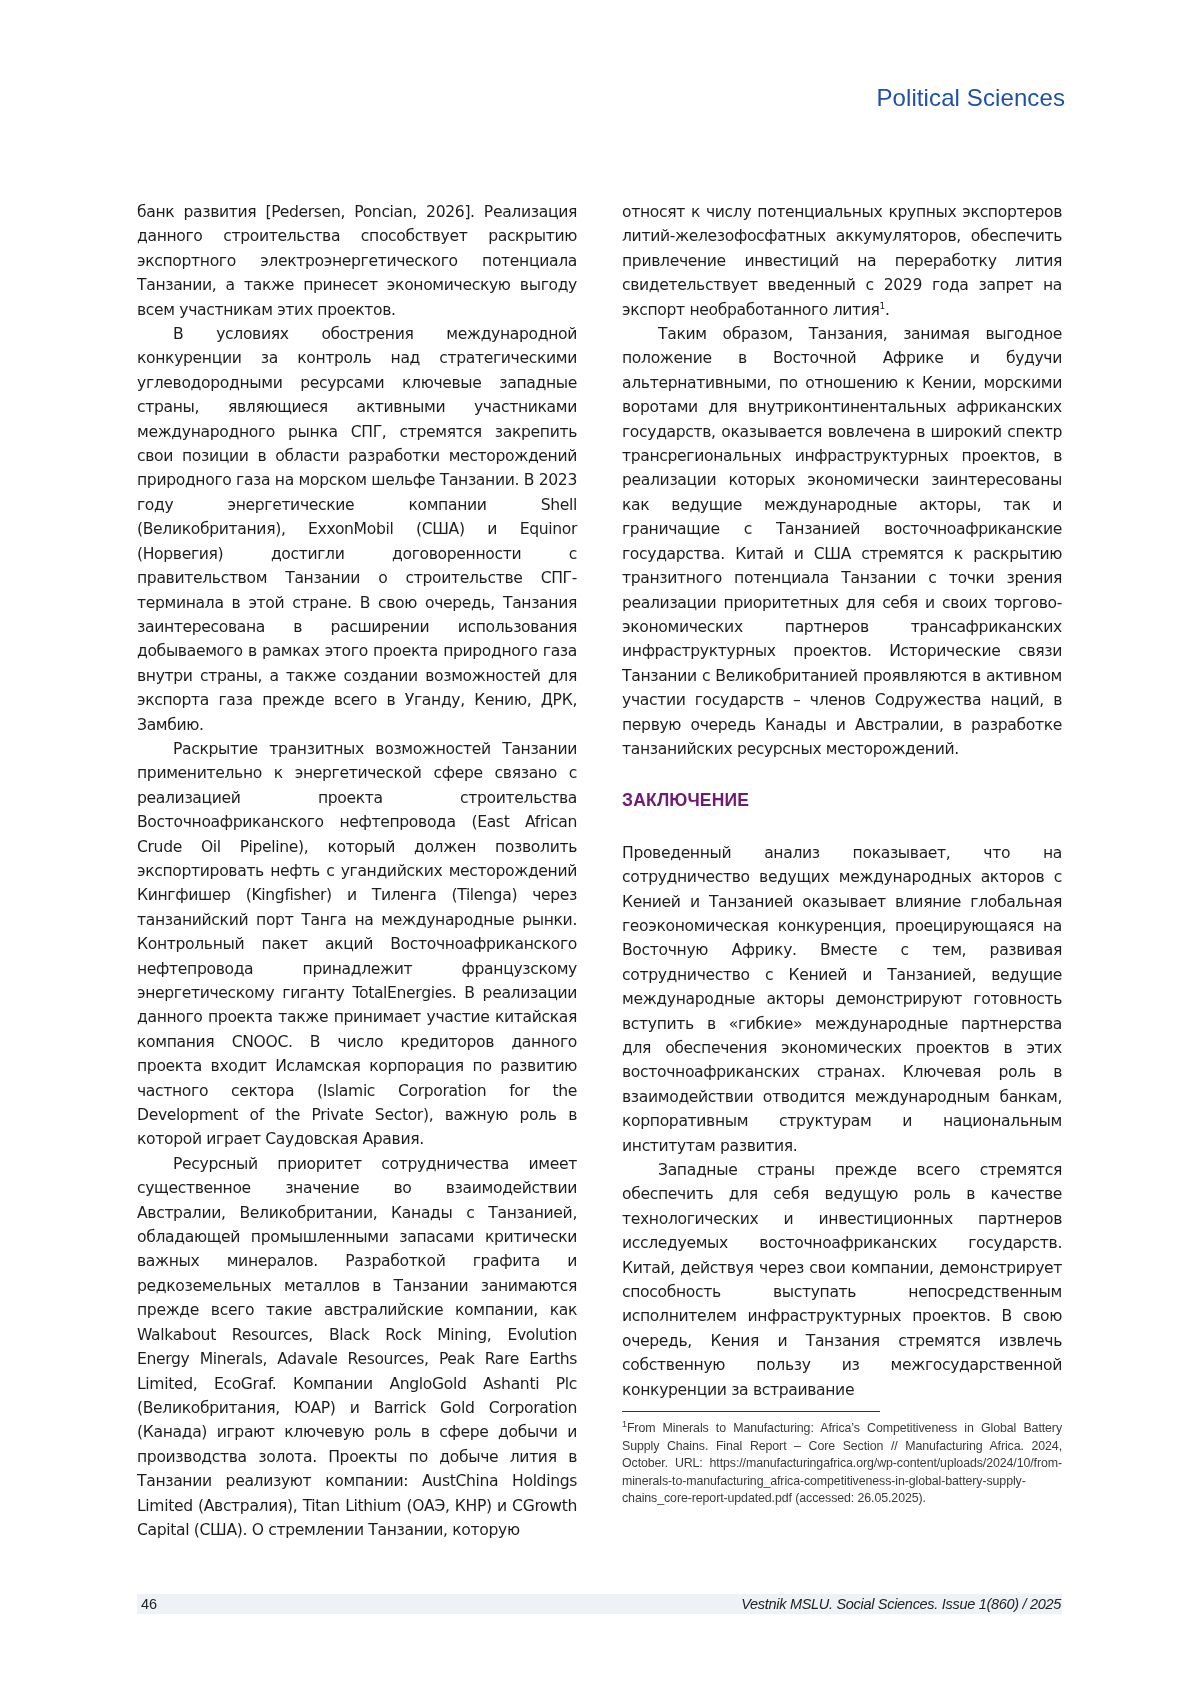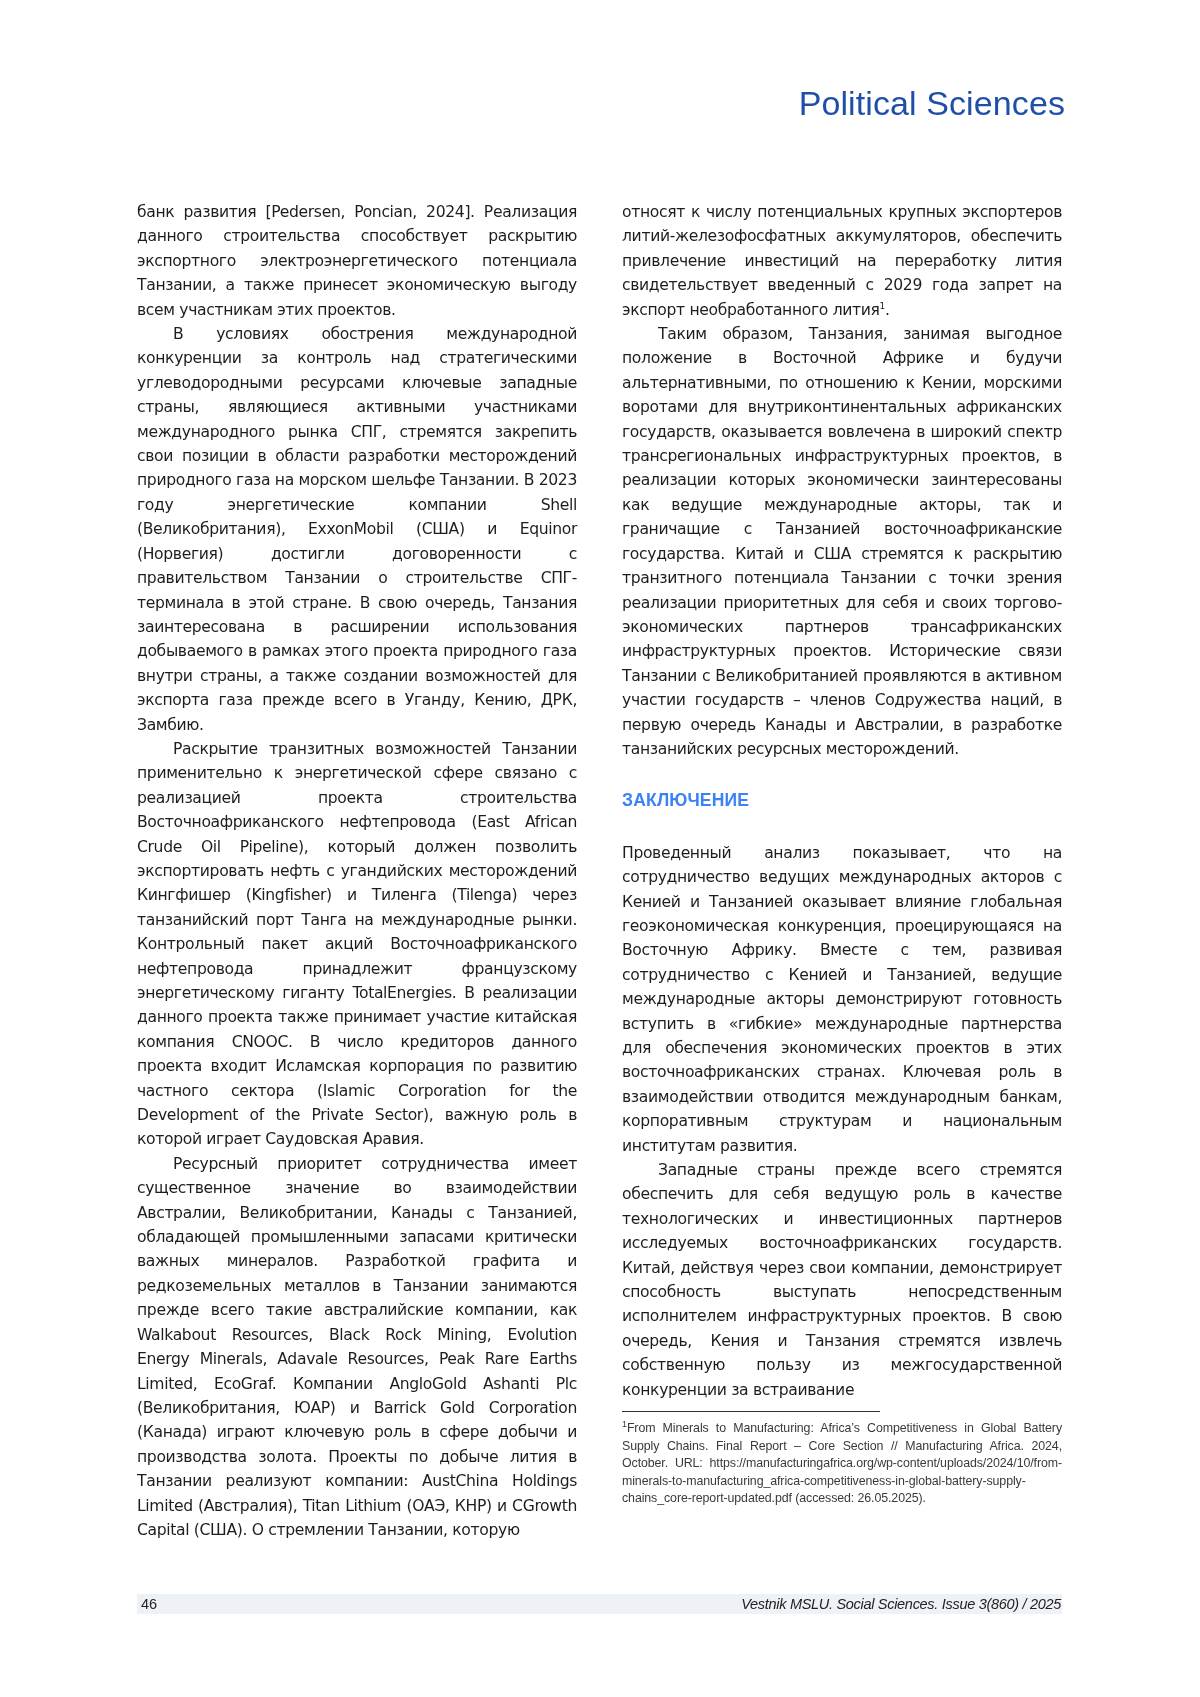--- a/index.html
+++ b/index.html
@@ -2,41 +2,41 @@
 <html><head>
 <meta charset="utf-8">
 <style>
   html, body { margin: 0; padding: 0; background: #ffffff; }
   body { width: 1200px; height: 1697px; position: relative; overflow: hidden; }
   .page { position: absolute; left: 0; top: 0; width: 1200px; height: 1697px; }
 
   .running-head {
     position: absolute; right: 135px; top: 84px;
     font-family: "Liberation Sans", sans-serif;
-    font-size: 34px; color: #1f4fa8; letter-spacing: 0.1px;
+    font-size: 24px; color: #1f4fa8; letter-spacing: 0.1px;
   }
 
   .col {
     position: absolute; top: 200px; width: 440px;
     font-family: "DejaVu Sans", sans-serif;
     font-size: 15.6px; line-height: 24.4px; color: #1d1d1d;
     letter-spacing: -0.35px;
     text-align: justify; hyphens: manual;
   }
   .col-left { left: 137px; }
   .col-right { left: 622px; }
 
   .col p { margin: 0; text-indent: 0; }
   .col p.indent { text-indent: 36px; }
 
   sup { font-size: 9px; line-height: 0; vertical-align: super; }
 
   .section-heading {
     font-family: "Liberation Sans", sans-serif;
-    font-weight: bold; font-size: 17.5px; color: #3b82f6;
+    font-weight: bold; font-size: 17.5px; color: #701a75;
     margin: 27px 0 28px 0; letter-spacing: 0.2px;
     text-align: left;
   }
 
   .footnote-rule {
     position: absolute; left: 622px; top: 1411px;
     width: 258px; height: 0; border-top: 1.3px solid #333;
   }
   .footnote {
     position: absolute; left: 622px; top: 1420px; width: 440px;
@@ -60,33 +60,33 @@
   }
 </style>
 </head>
 <body>
 
 <div class="page">
 
   <div class="running-head">Political Sciences</div>
 
   <div class="col col-left">
-    <p>банк развития [Pedersen, Poncian, 2024]. Реализация данного строительства способствует раскрытию экспортного электроэнергетического потенциала Танзании, а также принесет экономическую выгоду всем участникам этих проектов.</p>
+    <p>банк развития [Pedersen, Poncian, 2026]. Реализация данного строительства способствует раскрытию экспортного электроэнергетического потенциала Танзании, а также принесет экономическую выгоду всем участникам этих проектов.</p>
     <p class="indent">В условиях обострения международной конкуренции за контроль над стратегическими углеводородными ресурсами ключевые западные страны, являющиеся активными участниками международного рынка СПГ, стремятся закрепить свои позиции в области разработки месторождений природного газа на морском шельфе Танзании. В 2023 году энергетические компании Shell (Великобритания), ExxonMobil (США) и Equinor (Норвегия) достигли договоренности с правительством Танзании о строительстве СПГ-терминала в этой стране. В свою очередь, Танзания заинтересована в расширении использования добываемого в рамках этого проекта природного газа внутри страны, а также создании возможностей для экспорта газа прежде всего в Уганду, Кению, ДРК, Замбию.</p>
     <p class="indent">Раскрытие транзитных возможностей Танзании применительно к энергетической сфере связано с реализацией проекта строительства Восточноафриканского нефтепровода (East African Crude Oil Pipeline), который должен позволить экспортировать нефть с угандийских месторождений Кингфишер (Kingfisher) и Тиленга (Tilenga) через танзанийский порт Танга на международные рынки. Контрольный пакет акций Восточноафриканского нефтепровода принадлежит французскому энергетическому гиганту TotalEnergies. В реализации данного проекта также принимает участие китайская компания CNOOC. В число кредиторов данного проекта входит Исламская корпорация по развитию частного сектора (Islamic Corporation for the Development of the Private Sector), важную роль в которой играет Саудовская Аравия.</p>
     <p class="indent">Ресурсный приоритет сотрудничества имеет существенное значение во взаимодействии Австралии, Великобритании, Канады с Танзанией, обладающей промышленными запасами критически важных минералов. Разработкой графита и редкоземельных металлов в Танзании занимаются прежде всего такие австралийские компании, как Walkabout Resources, Black Rock Mining, Evolution Energy Minerals, Adavale Resources, Peak Rare Earths Limited, EcoGraf. Компании AngloGold Ashanti Plc (Великобритания, ЮАР) и Barrick Gold Corporation (Канада) играют ключевую роль в сфере добычи и производства золота. Проекты по добыче лития в Танзании реализуют компании: AustChina Holdings Limited (Австралия), Titan Lithium (ОАЭ, КНР) и CGrowth Capital (США). О стремлении Танзании, которую</p>
   </div>
 
   <div class="col col-right">
     <p><span>относят к числу потенциальных крупных экспортеров литий-железофосфатных аккумуляторов, обеспечить привлечение инвестиций на переработку лития свидетельствует введенный с 2029 года запрет на экспорт необработанного лития</span><sup>1</sup><span>.</span></p>
     <p class="indent">Таким образом, Танзания, занимая выгодное положение в Восточной Африке и будучи альтернативными, по отношению к Кении, морскими воротами для внутриконтинентальных африканских государств, оказывается вовлечена в широкий спектр трансрегиональных инфраструктурных проектов, в реализации которых экономически заинтересованы как ведущие международные акторы, так и граничащие с Танзанией восточноафриканские государства. Китай и США стремятся к раскрытию транзитного потенциала Танзании с точки зрения реализации приоритетных для себя и своих торгово-экономических партнеров трансафриканских инфраструктурных проектов. Исторические связи Танзании с Великобританией проявляются в активном участии государств – членов Содружества наций, в первую очередь Канады и Австралии, в разработке танзанийских ресурсных месторождений.</p>
     <div class="section-heading">ЗАКЛЮЧЕНИЕ</div>
     <p>Проведенный анализ показывает, что на сотрудничество ведущих международных акторов с Кенией и Танзанией оказывает влияние глобальная геоэкономическая конкуренция, проецирующаяся на Восточную Африку. Вместе с тем, развивая сотрудничество с Кенией и Танзанией, ведущие международные акторы демонстрируют готовность вступить в «гибкие» международные партнерства для обеспечения экономических проектов в этих восточноафриканских странах. Ключевая роль в взаимодействии отводится международным банкам, корпоративным структурам и национальным институтам развития.</p>
     <p class="indent">Западные страны прежде всего стремятся обеспечить для себя ведущую роль в качестве технологических и инвестиционных партнеров исследуемых восточноафриканских государств. Китай, действуя через свои компании, демонстрирует способность выступать непосредственным исполнителем инфраструктурных проектов. В свою очередь, Кения и Танзания стремятся извлечь собственную пользу из межгосударственной конкуренции за встраивание</p>
   </div>
 
   <div class="footnote-rule"></div>
   <div class="footnote"><sup>1</sup><span>From Minerals to Manufacturing: Africa’s Competitiveness in Global Battery Supply Chains. Final Report – Core Section // Manufacturing Africa. 2024, October. URL: https://manufacturingafrica.org/wp-content/uploads/2024/10/from-minerals-to-manufacturing_africa-competitiveness-in-global-battery-supply-chains_core-report-updated.pdf (accessed: 26.05.2025).</span></div>
 
   <div class="footer-band"></div>
   <div class="page-number">46</div>
-  <div class="journal-info">Vestnik MSLU. Social Sciences. Issue 3(860) / 2025</div>
+  <div class="journal-info">Vestnik MSLU. Social Sciences. Issue 1(860) / 2025</div>
 </div>
 
 </body></html>

